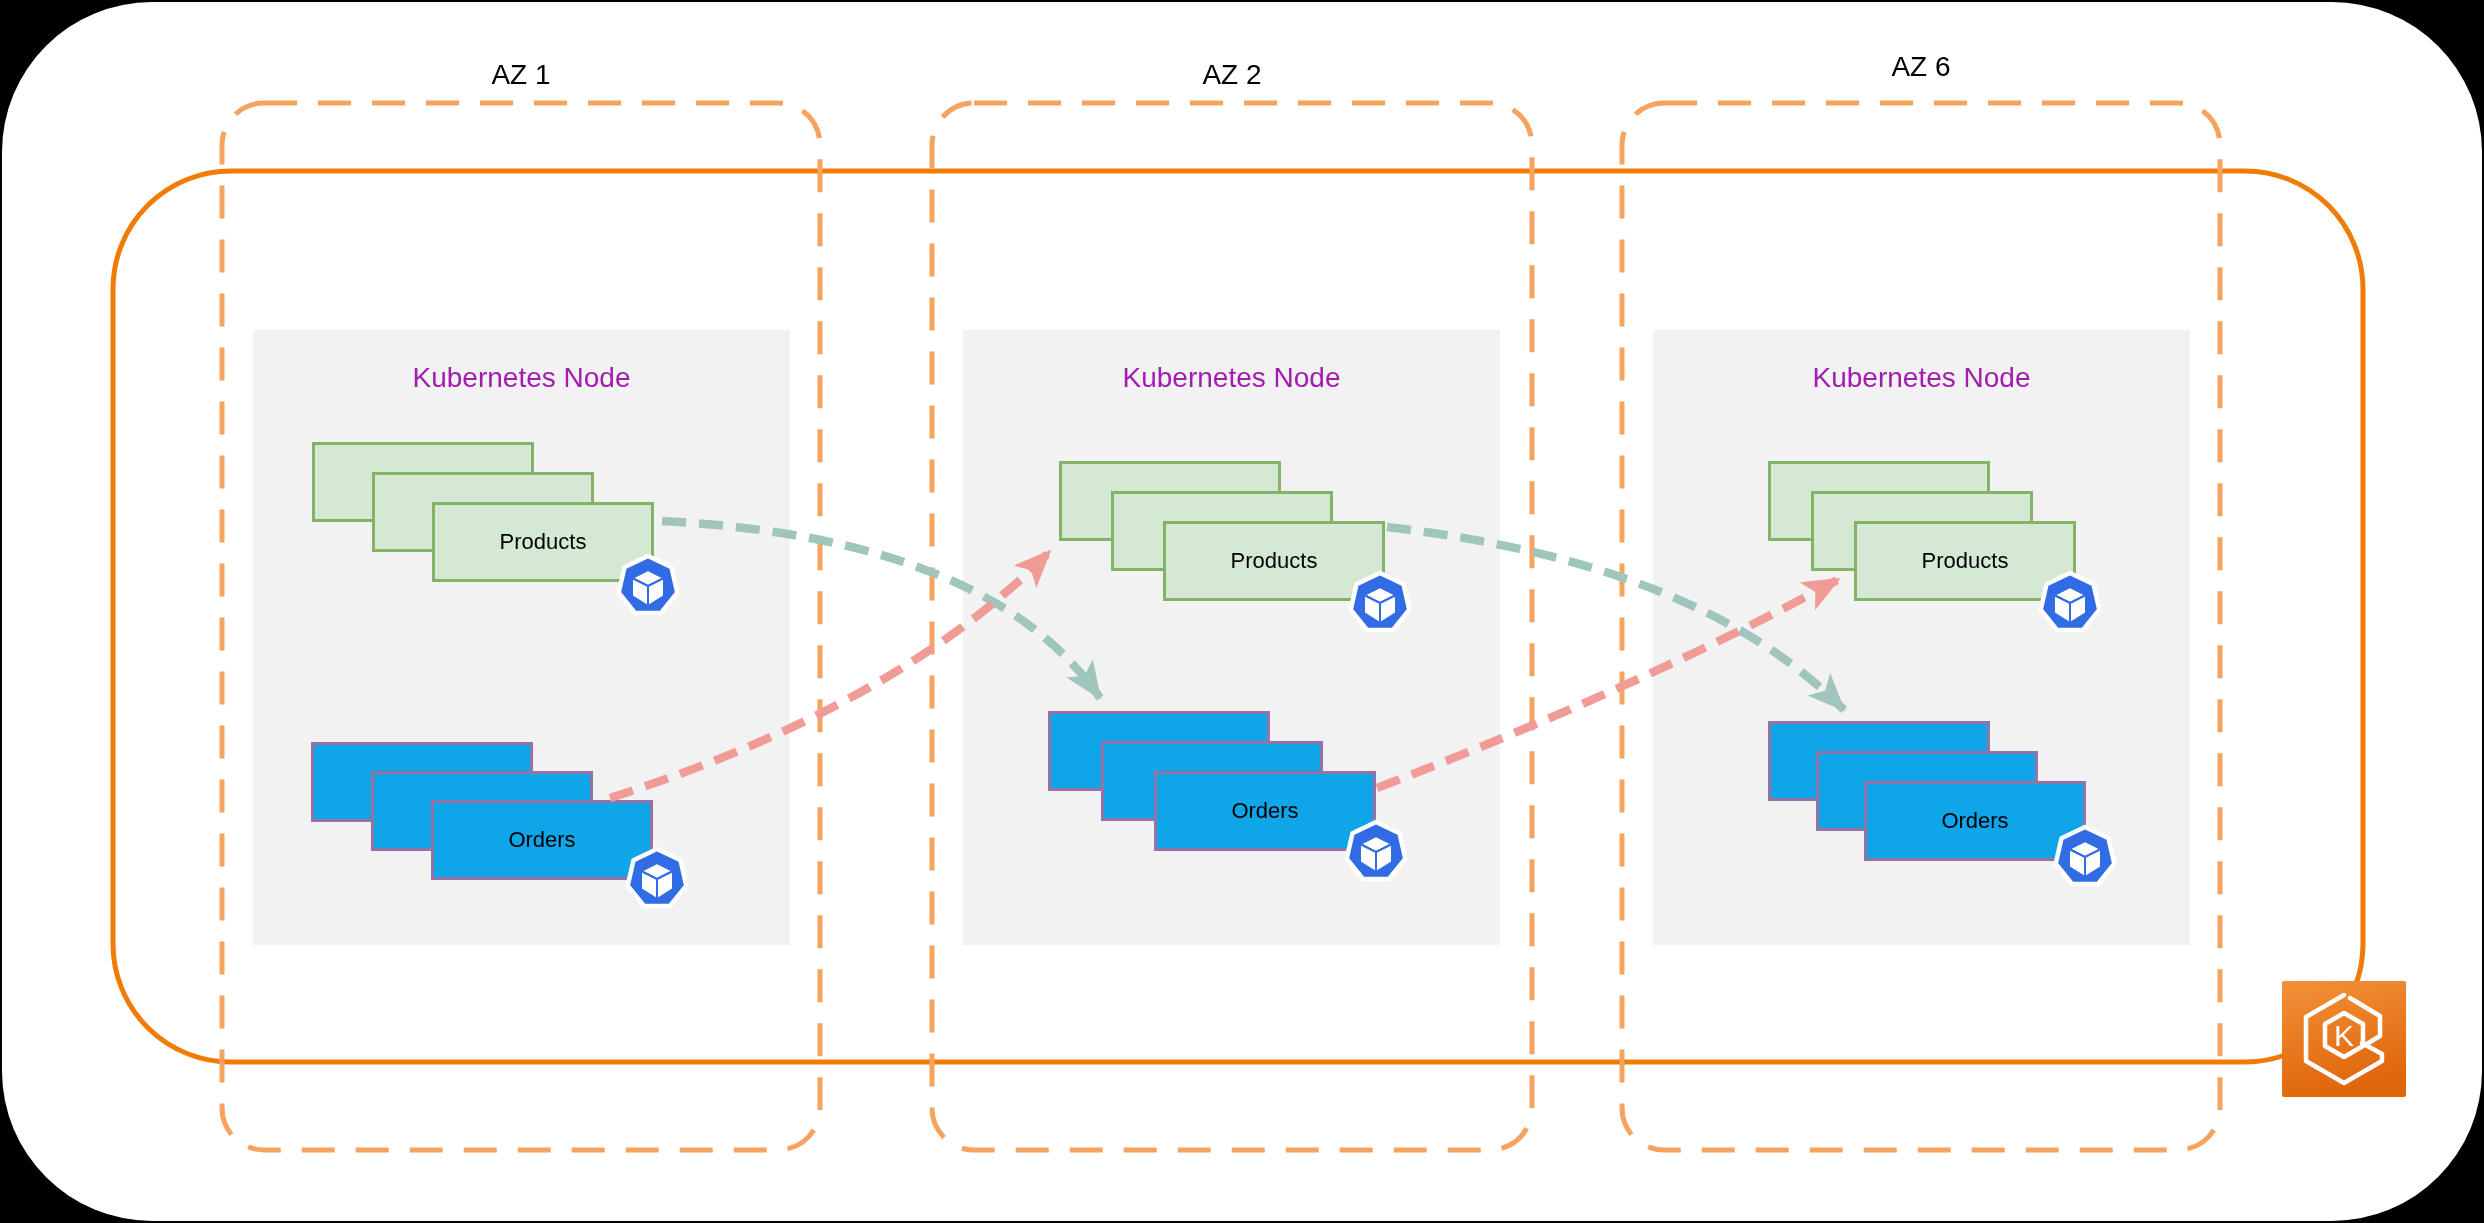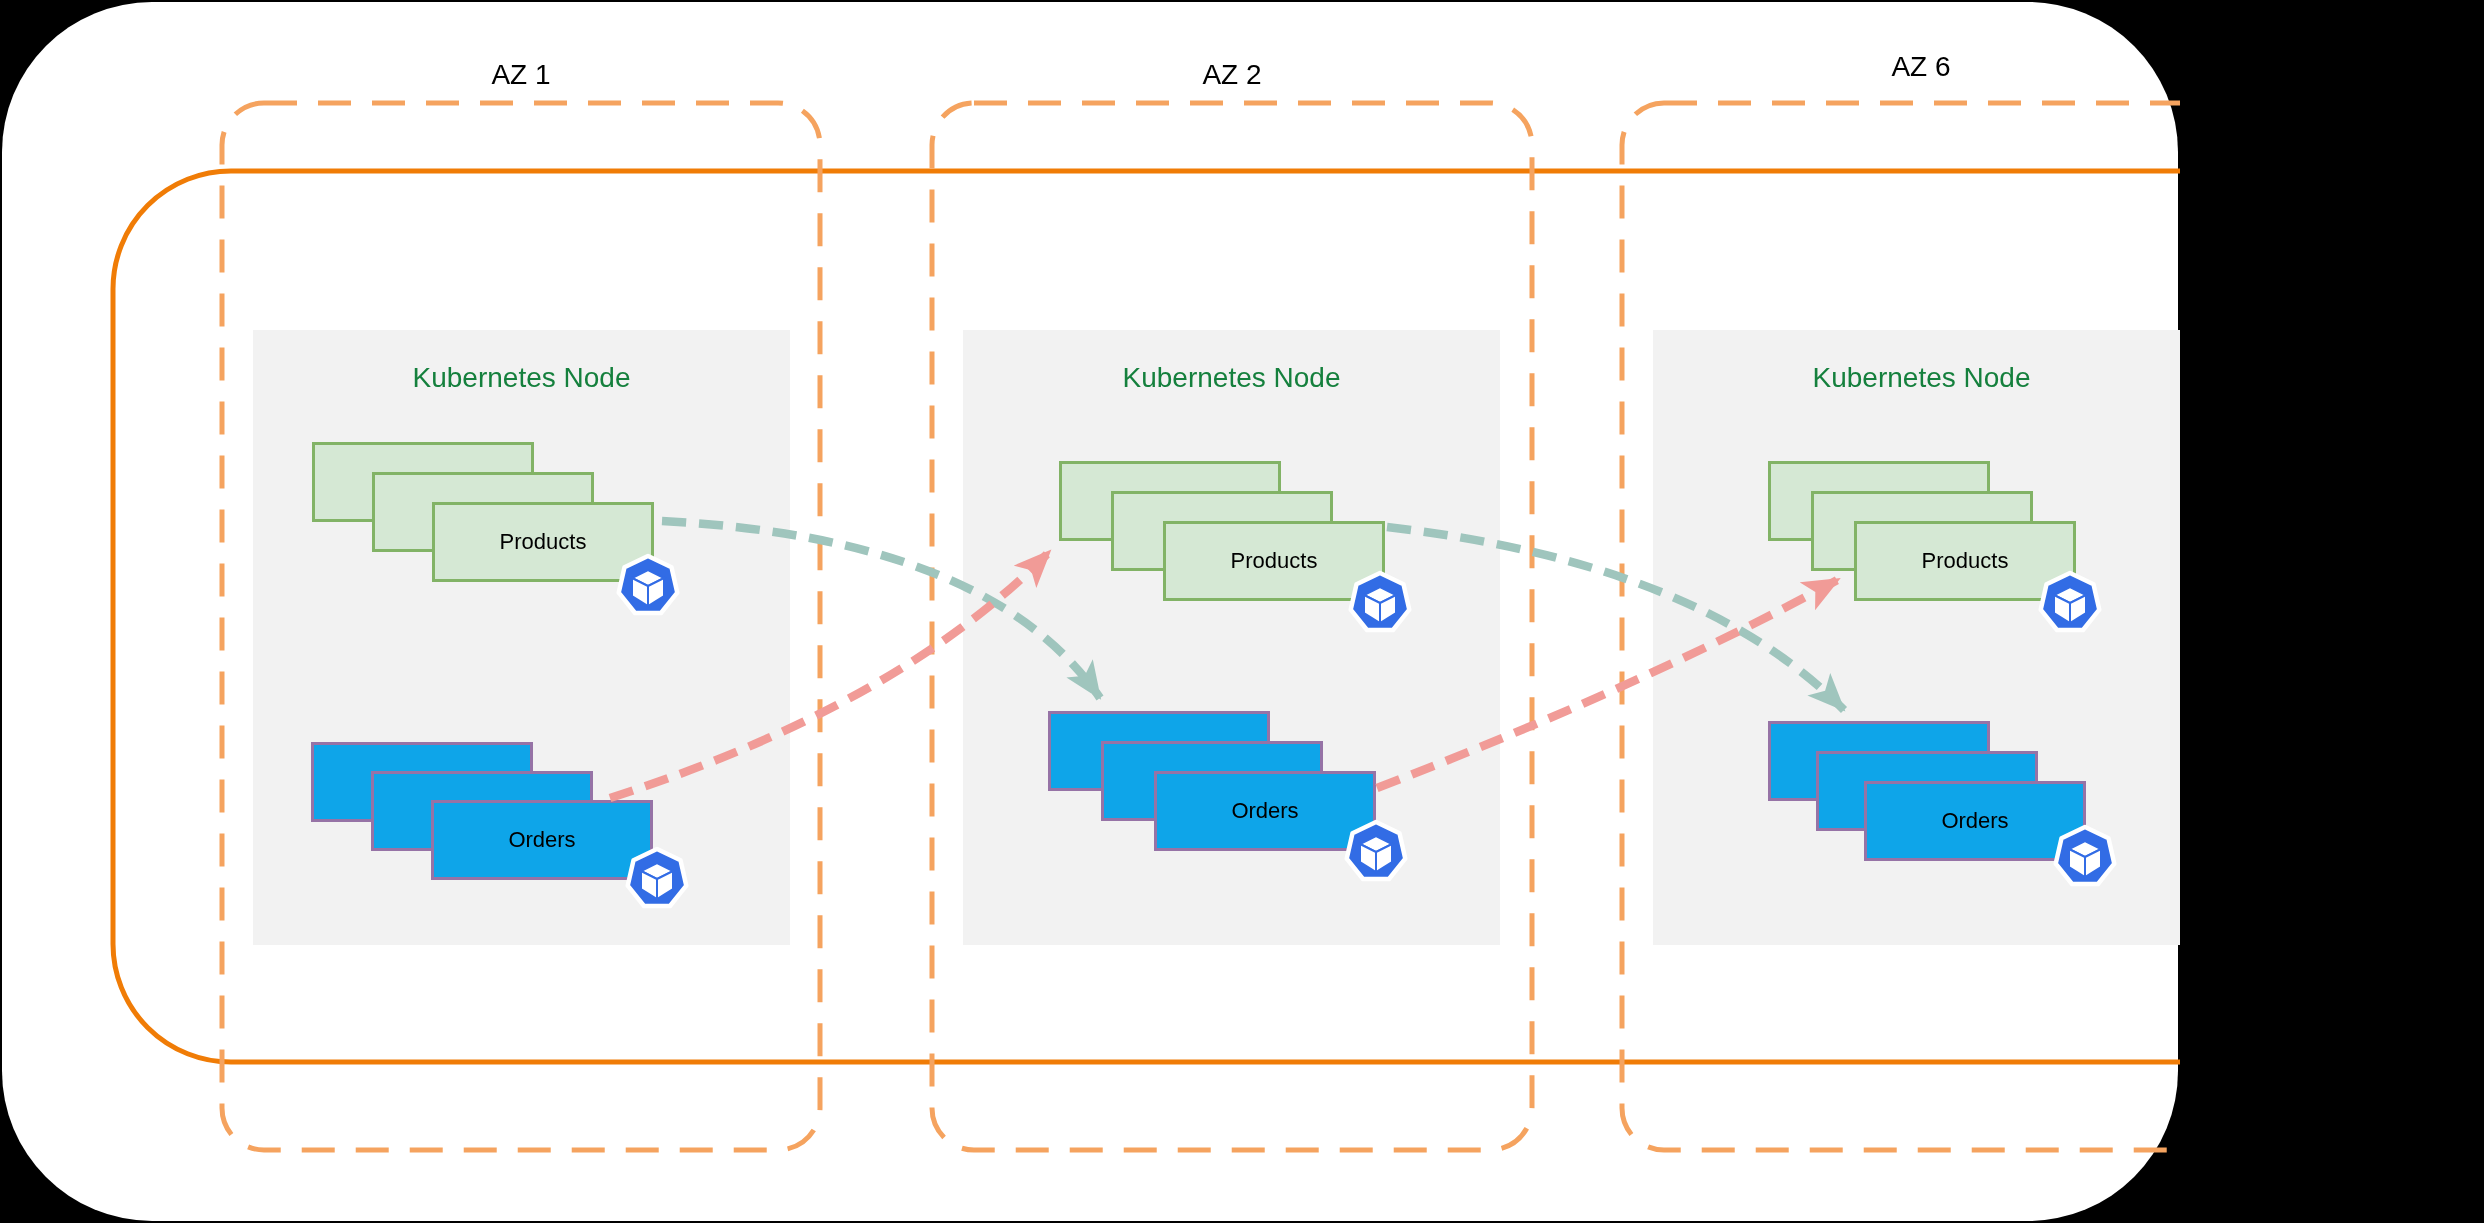--- a/index.html
+++ b/index.html
@@ -3,21 +3,21 @@
 <meta charset="utf-8">
 <style>
   html, body {
     margin: 0;
     padding: 0;
     background: #000000;
     font-family: "Liberation Sans", sans-serif;
   }
   .stage {
     position: relative;
-    width: 2180px;
+    width: 2484px;
     height: 1223px;
     background: #000000;
     overflow: hidden;
   }
   .surface {
     position: absolute;
     inset: 2px;
     background: #ffffff;
     border-radius: 150px;
   }
@@ -42,21 +42,21 @@
     background: #f2f2f2;
     z-index: 1;
   }
   .node.n1 { left: 253px; top: 330px; }
   .node.n2 { left: 963px; top: 330px; }
   .node.n3 { left: 1653px; top: 330px; }
   .node-title {
     padding-top: 32px;
     text-align: center;
     font-size: 28px;
-    color: #15803d;
+    color: #a21caf;
   }
   
   .card {
     position: absolute;
     width: 222px;
     height: 80px;
     box-sizing: border-box;
     border: 3px solid;
     z-index: 2;
   }

